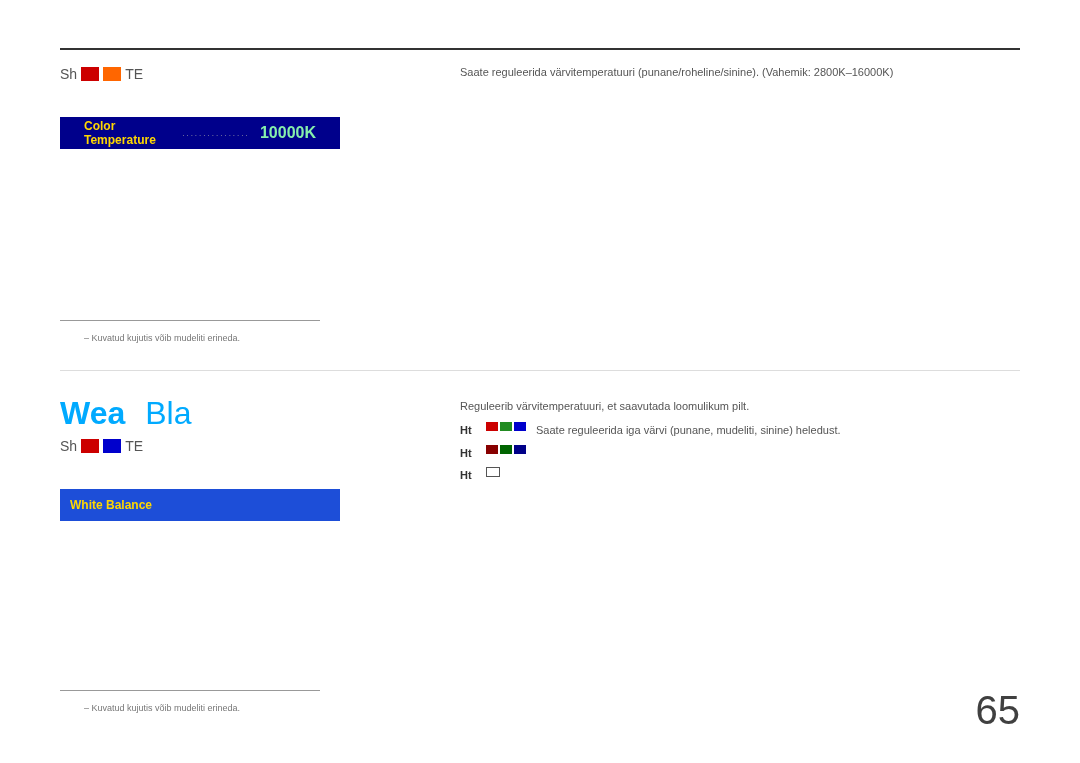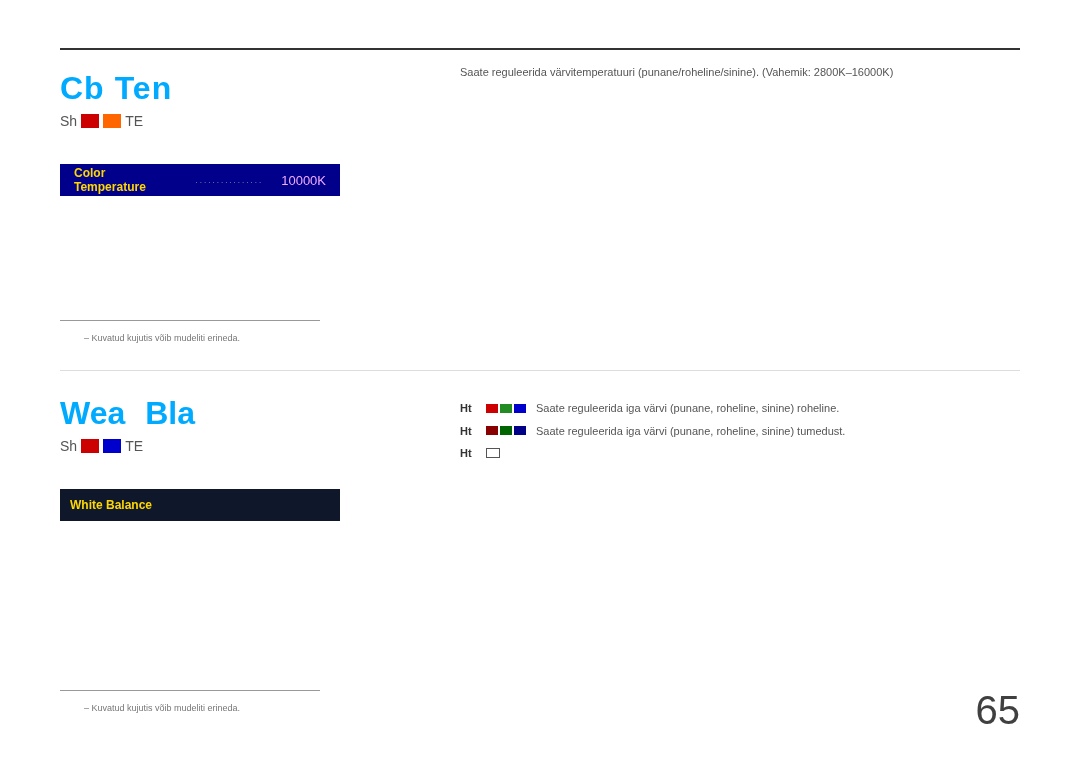--- a/index.html
+++ b/index.html
@@ -77,44 +77,44 @@
     
     .ct-bar-container {
       margin-top: 35px;
       width: 280px;
     }
 
     .ct-bar {
       background: #00008B;
       display: flex;
       align-items: center;
-      padding: 6px 14px;
+      padding: 6px 24px;
       position: relative;
       height: 32px;
     }
 
     .ct-bar-label {
       color: #FFD700;
       font-size: 12px;
       font-weight: bold;
       flex: 1;
     }
 
     .ct-bar-dots {
       flex: 1;
       text-align: center;
       color: #aaa;
       font-size: 8px;
       letter-spacing: 2px;
     }
 
     .ct-bar-value {
-      color: #f0abfc;
-      font-size: 13px;
-      font-weight: normal;
+      color: #86efac;
+      font-size: 16px;
+      font-weight: bold;
     }
 
     
     .section-note-top {
       position: absolute;
       top: 320px;
       left: 60px;
       width: 260px;
       border-top: 1px solid #999;
       padding-top: 6px;
@@ -162,39 +162,39 @@
     }
 
     .title-wea {
       font-size: 32px;
       font-weight: bold;
       color: #00aaff;
     }
 
     .title-bla {
       font-size: 32px;
-      font-weight: bold;
+      font-weight: normal;
       color: #00aaff;
     }
 
     .subtitle-icons-bottom {
       display: flex;
       gap: 4px;
       margin-top: 6px;
       align-items: center;
     }
 
     
     .wb-bar-container {
       margin-top: 35px;
       width: 280px;
     }
 
     .wb-bar {
-      background: #0f172a;
+      background: #1d4ed8;
       display: flex;
       align-items: center;
       padding: 6px 10px;
       height: 32px;
     }
 
     .wb-bar-label {
       color: #FFD700;
       font-size: 12px;
       font-weight: bold;
@@ -220,21 +220,21 @@
     }
 
     .desc-bottom-main {
       font-size: 11px;
       color: #555;
       margin-bottom: 10px;
     }
 
     .desc-bottom-item {
       display: flex;
-      align-items: center;
+      align-items: flex-start;
       gap: 6px;
       margin-bottom: 6px;
       font-size: 11px;
       color: #555;
       line-height: 1.5;
     }
 
     .desc-item-prefix {
       font-weight: bold;
       color: #333;
@@ -251,24 +251,20 @@
       color: #404040;
       font-weight: 300;
     }
   </style>
 </head>
 <body>
 
 <div class="top-rule"></div>
 
 <div class="section-top">
-  <div class="section-title-top">
-    <span class="title-cb">Cb</span>
-    <span class="title-ten">Ten</span>
-  </div>
 
   <div class="subtitle-icons-top">
     <span class="icon-text">Sh</span>
     <span class="icon-box icon-red"></span>
     <span class="icon-box icon-orange"></span>
     <span class="icon-text">TE</span>
   </div>
 
   <div class="ct-bar-container">
     <div class="ct-bar">
@@ -313,39 +309,39 @@
 </div>
 
 <div class="section-note-bottom">
   <span class="note-text">
     <span>–</span>
     <span>Kuvatud kujutis võib mudeliti erineda.</span>
   </span>
 </div>
 
 <div class="desc-bottom">
+  <div class="desc-bottom-main">Reguleerib värvitemperatuuri, et saavutada loomulikum pilt.</div>
 
   <div class="desc-bottom-item">
     <span class="desc-item-prefix">Ht</span>
     <span style="display:inline-flex;gap:2px;margin-right:4px;align-items:center;">
       <span style="width:12px;height:9px;background:#cc0000;display:inline-block;"></span>
       <span style="width:12px;height:9px;background:#228B22;display:inline-block;"></span>
       <span style="width:12px;height:9px;background:#0000cc;display:inline-block;"></span>
     </span>
-    <span>Saate reguleerida iga värvi (punane, roheline, sinine) roheline.</span>
+    <span>Saate reguleerida iga värvi (punane, mudeliti, sinine) heledust.</span>
   </div>
 
   <div class="desc-bottom-item">
     <span class="desc-item-prefix">Ht</span>
     <span style="display:inline-flex;gap:2px;margin-right:4px;align-items:center;">
       <span style="width:12px;height:9px;background:#880000;display:inline-block;"></span>
       <span style="width:12px;height:9px;background:#006400;display:inline-block;"></span>
       <span style="width:12px;height:9px;background:#000088;display:inline-block;"></span>
     </span>
-    <span>Saate reguleerida iga värvi (punane, roheline, sinine) tumedust.</span>
   </div>
 
   <div class="desc-bottom-item">
     <span class="desc-item-prefix">Ht</span>
     <span style="display:inline-flex;gap:2px;margin-right:4px;align-items:center;">
       <span style="width:14px;height:10px;border:1.5px solid #555;display:inline-block;"></span>
     </span>
   </div>
 </div>
 

